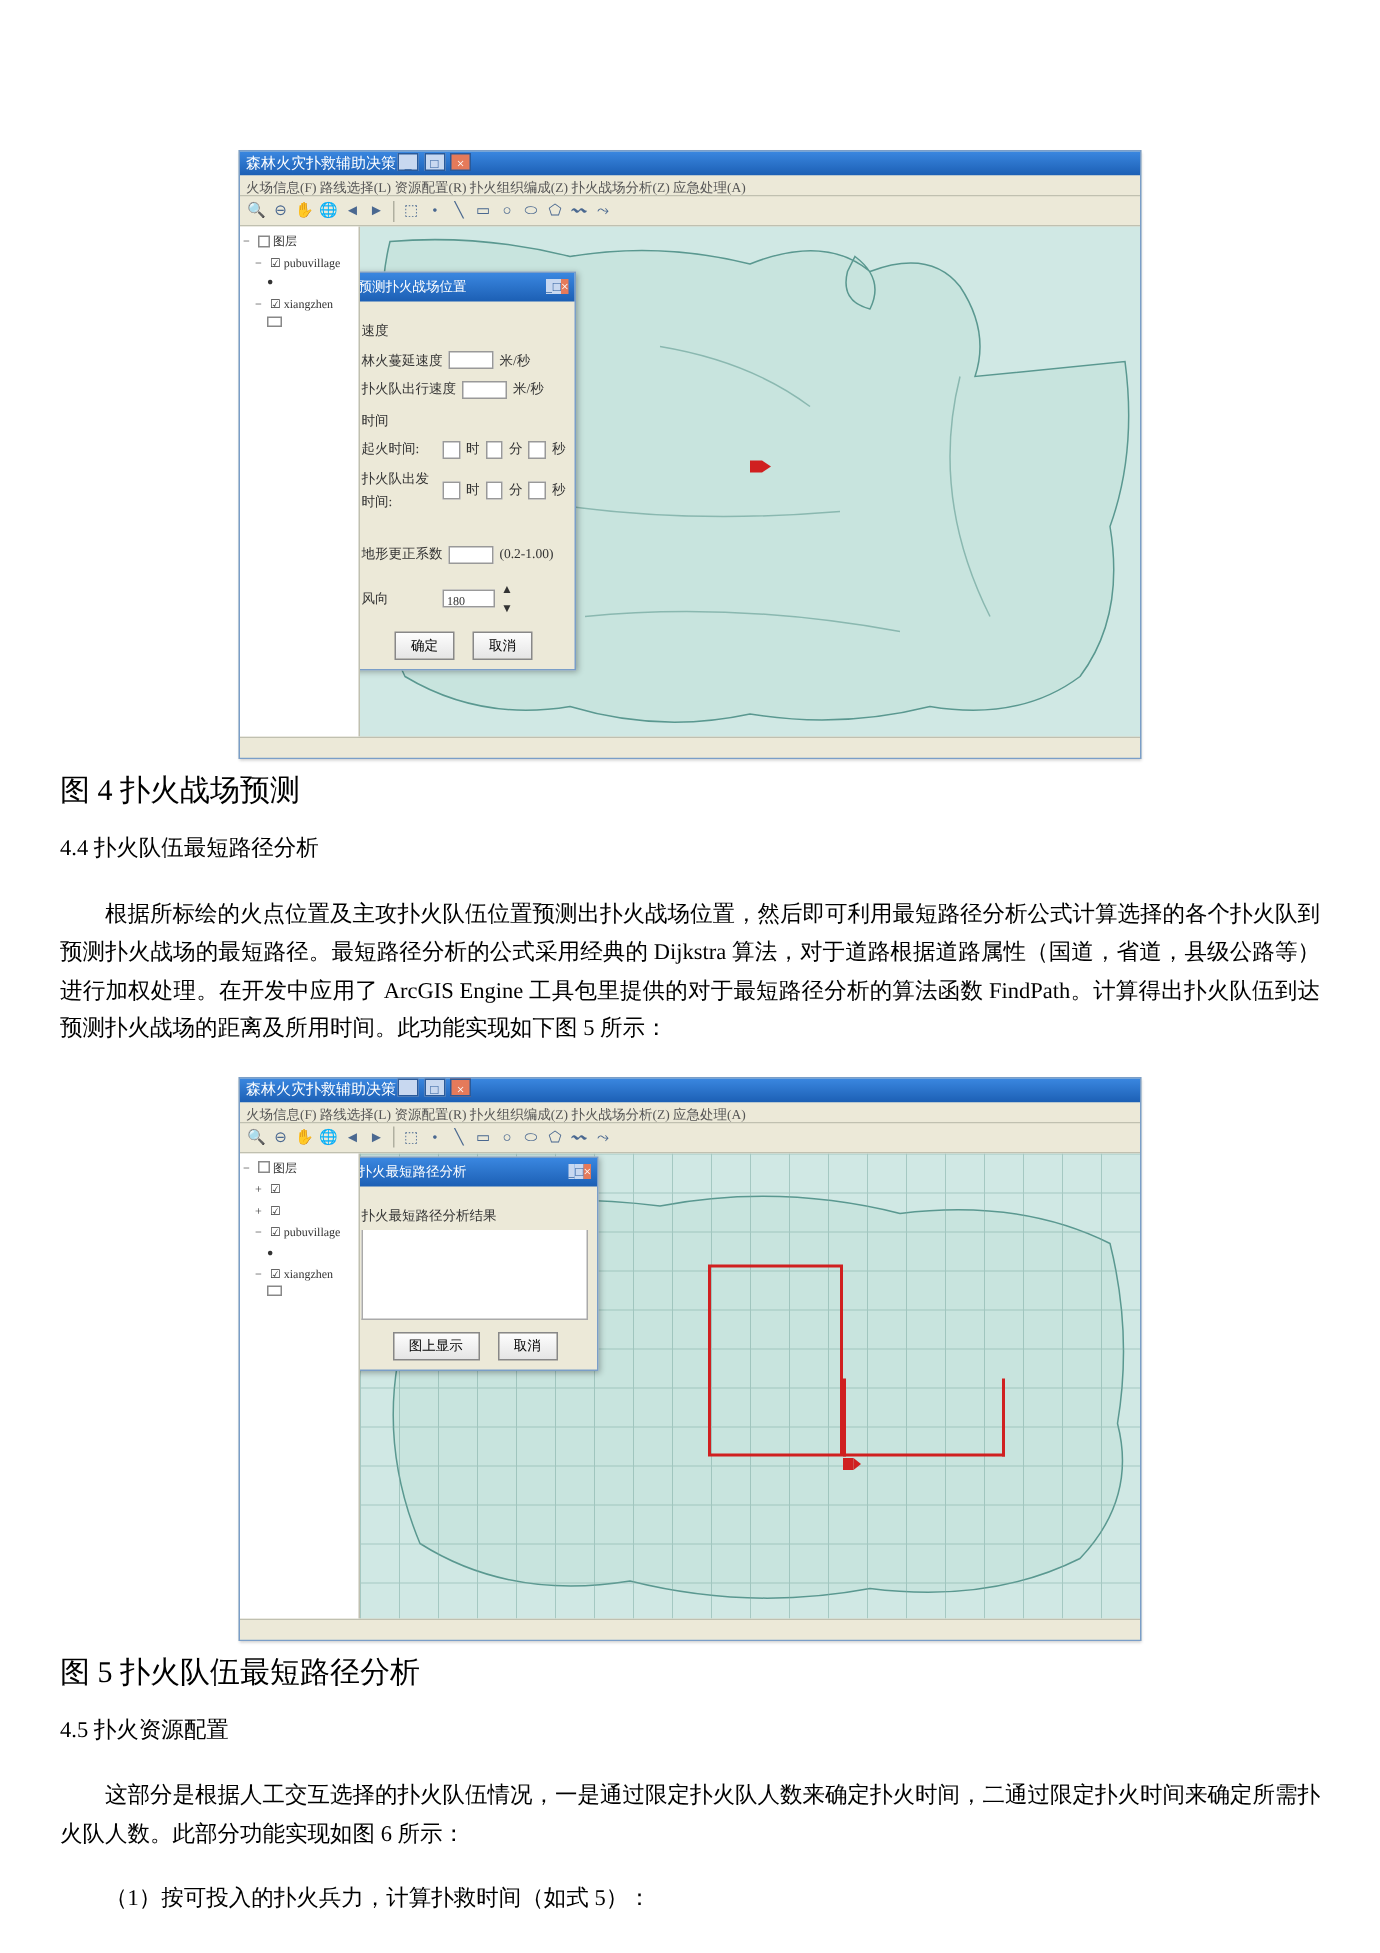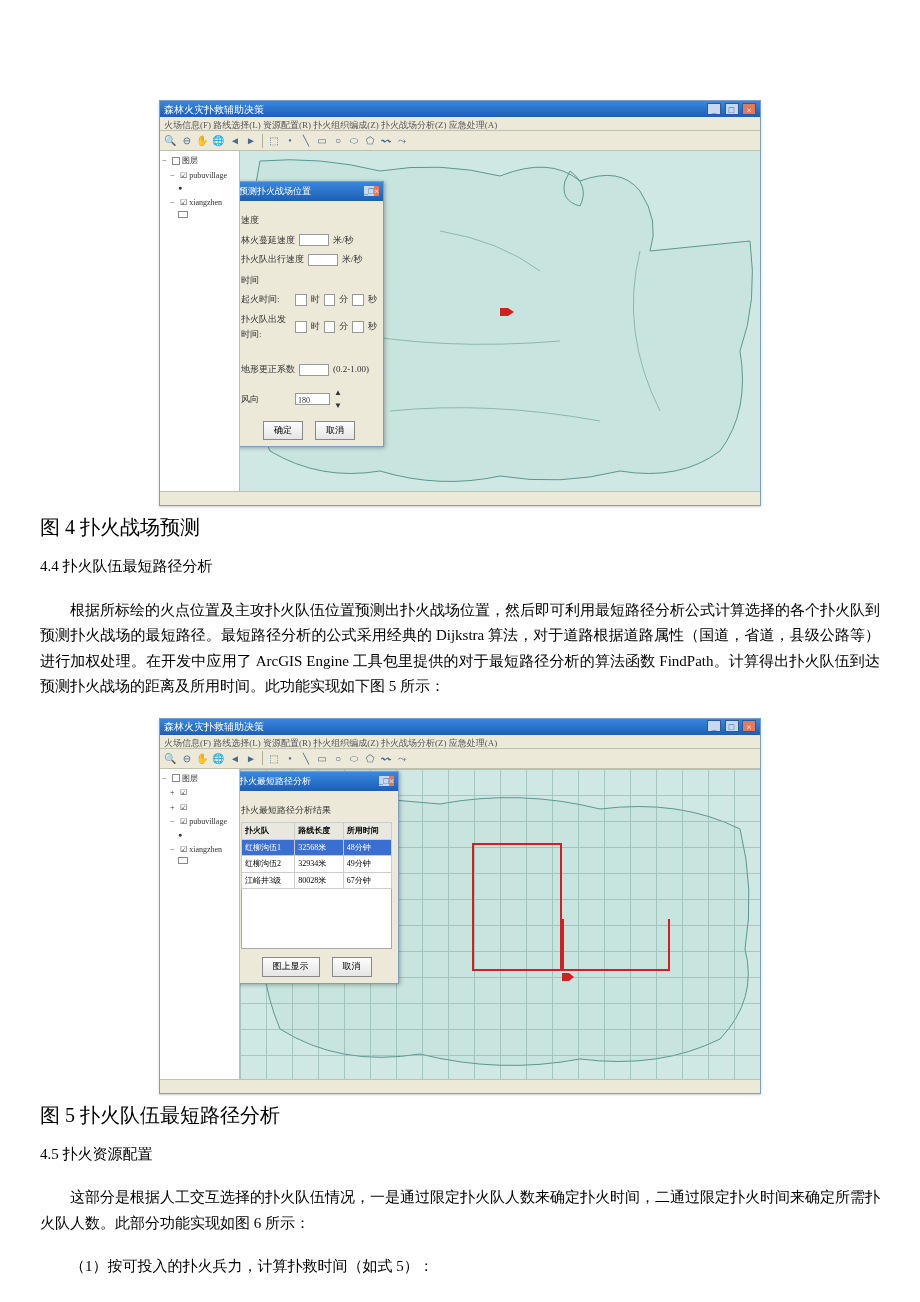--- a/index.html
+++ b/index.html
@@ -24,21 +24,20 @@
       box-shadow: 0 1px 2px rgba(0,0,0,0.2);
       position: relative;
     }
     .title-bar {
       background: linear-gradient(to bottom, #3a87e0, #1c5fb4);
       color: #fff;
       font-size: 10px;
       padding: 2px 4px;
       height: 16px;
       display: flex;
-      justify-content: space-between;
       align-items: center;
     }
     .window-controls span {
       display: inline-block;
       width: 14px;
       height: 12px;
       margin-left: 1px;
       font-size: 9px;
       text-align: center;
       line-height: 12px;
@@ -415,44 +414,20 @@
             </svg>
         </div>
 
         <div class="dialog dialog2">
           <div class="dialog-title">
             <span>扑火最短路径分析</span>
             <span><span class="wc-min">_</span><span class="wc-max">□</span><span class="wc-close">×</span></span>
           </div>
           <div class="dialog-body">
             <div class="section-label">扑火最短路径分析结果</div>
-            <table class="result-table">
-              <tbody>
-                  <tr>
-                <th>扑火队</th>
-                <th>路线长度</th>
-                <th>所用时间</th>
-              </tr>
-              <tr class="selected">
-                <td>红柳沟伍1</td>
-                <td>32568米</td>
-                <td>48分钟</td>
-              </tr>
-              <tr>
-                <td>红柳沟伍2</td>
-                <td>32934米</td>
-                <td>49分钟</td>
-              </tr>
-              <tr>
-                <td>江峪井3级</td>
-                <td>80028米</td>
-                <td>67分钟</td>
-              </tr>
-            </tbody>
-              </table>
             <div style="height:60px;background:#fff;border:1px solid #aaa;border-top:none"></div>
             <div class="btn-row">
               <span class="fake-btn">图上显示</span>
               <span class="fake-btn">取消</span>
             </div>
           </div>
         </div>
       </div>
     </div>
     <div class="status-bar"></div>

